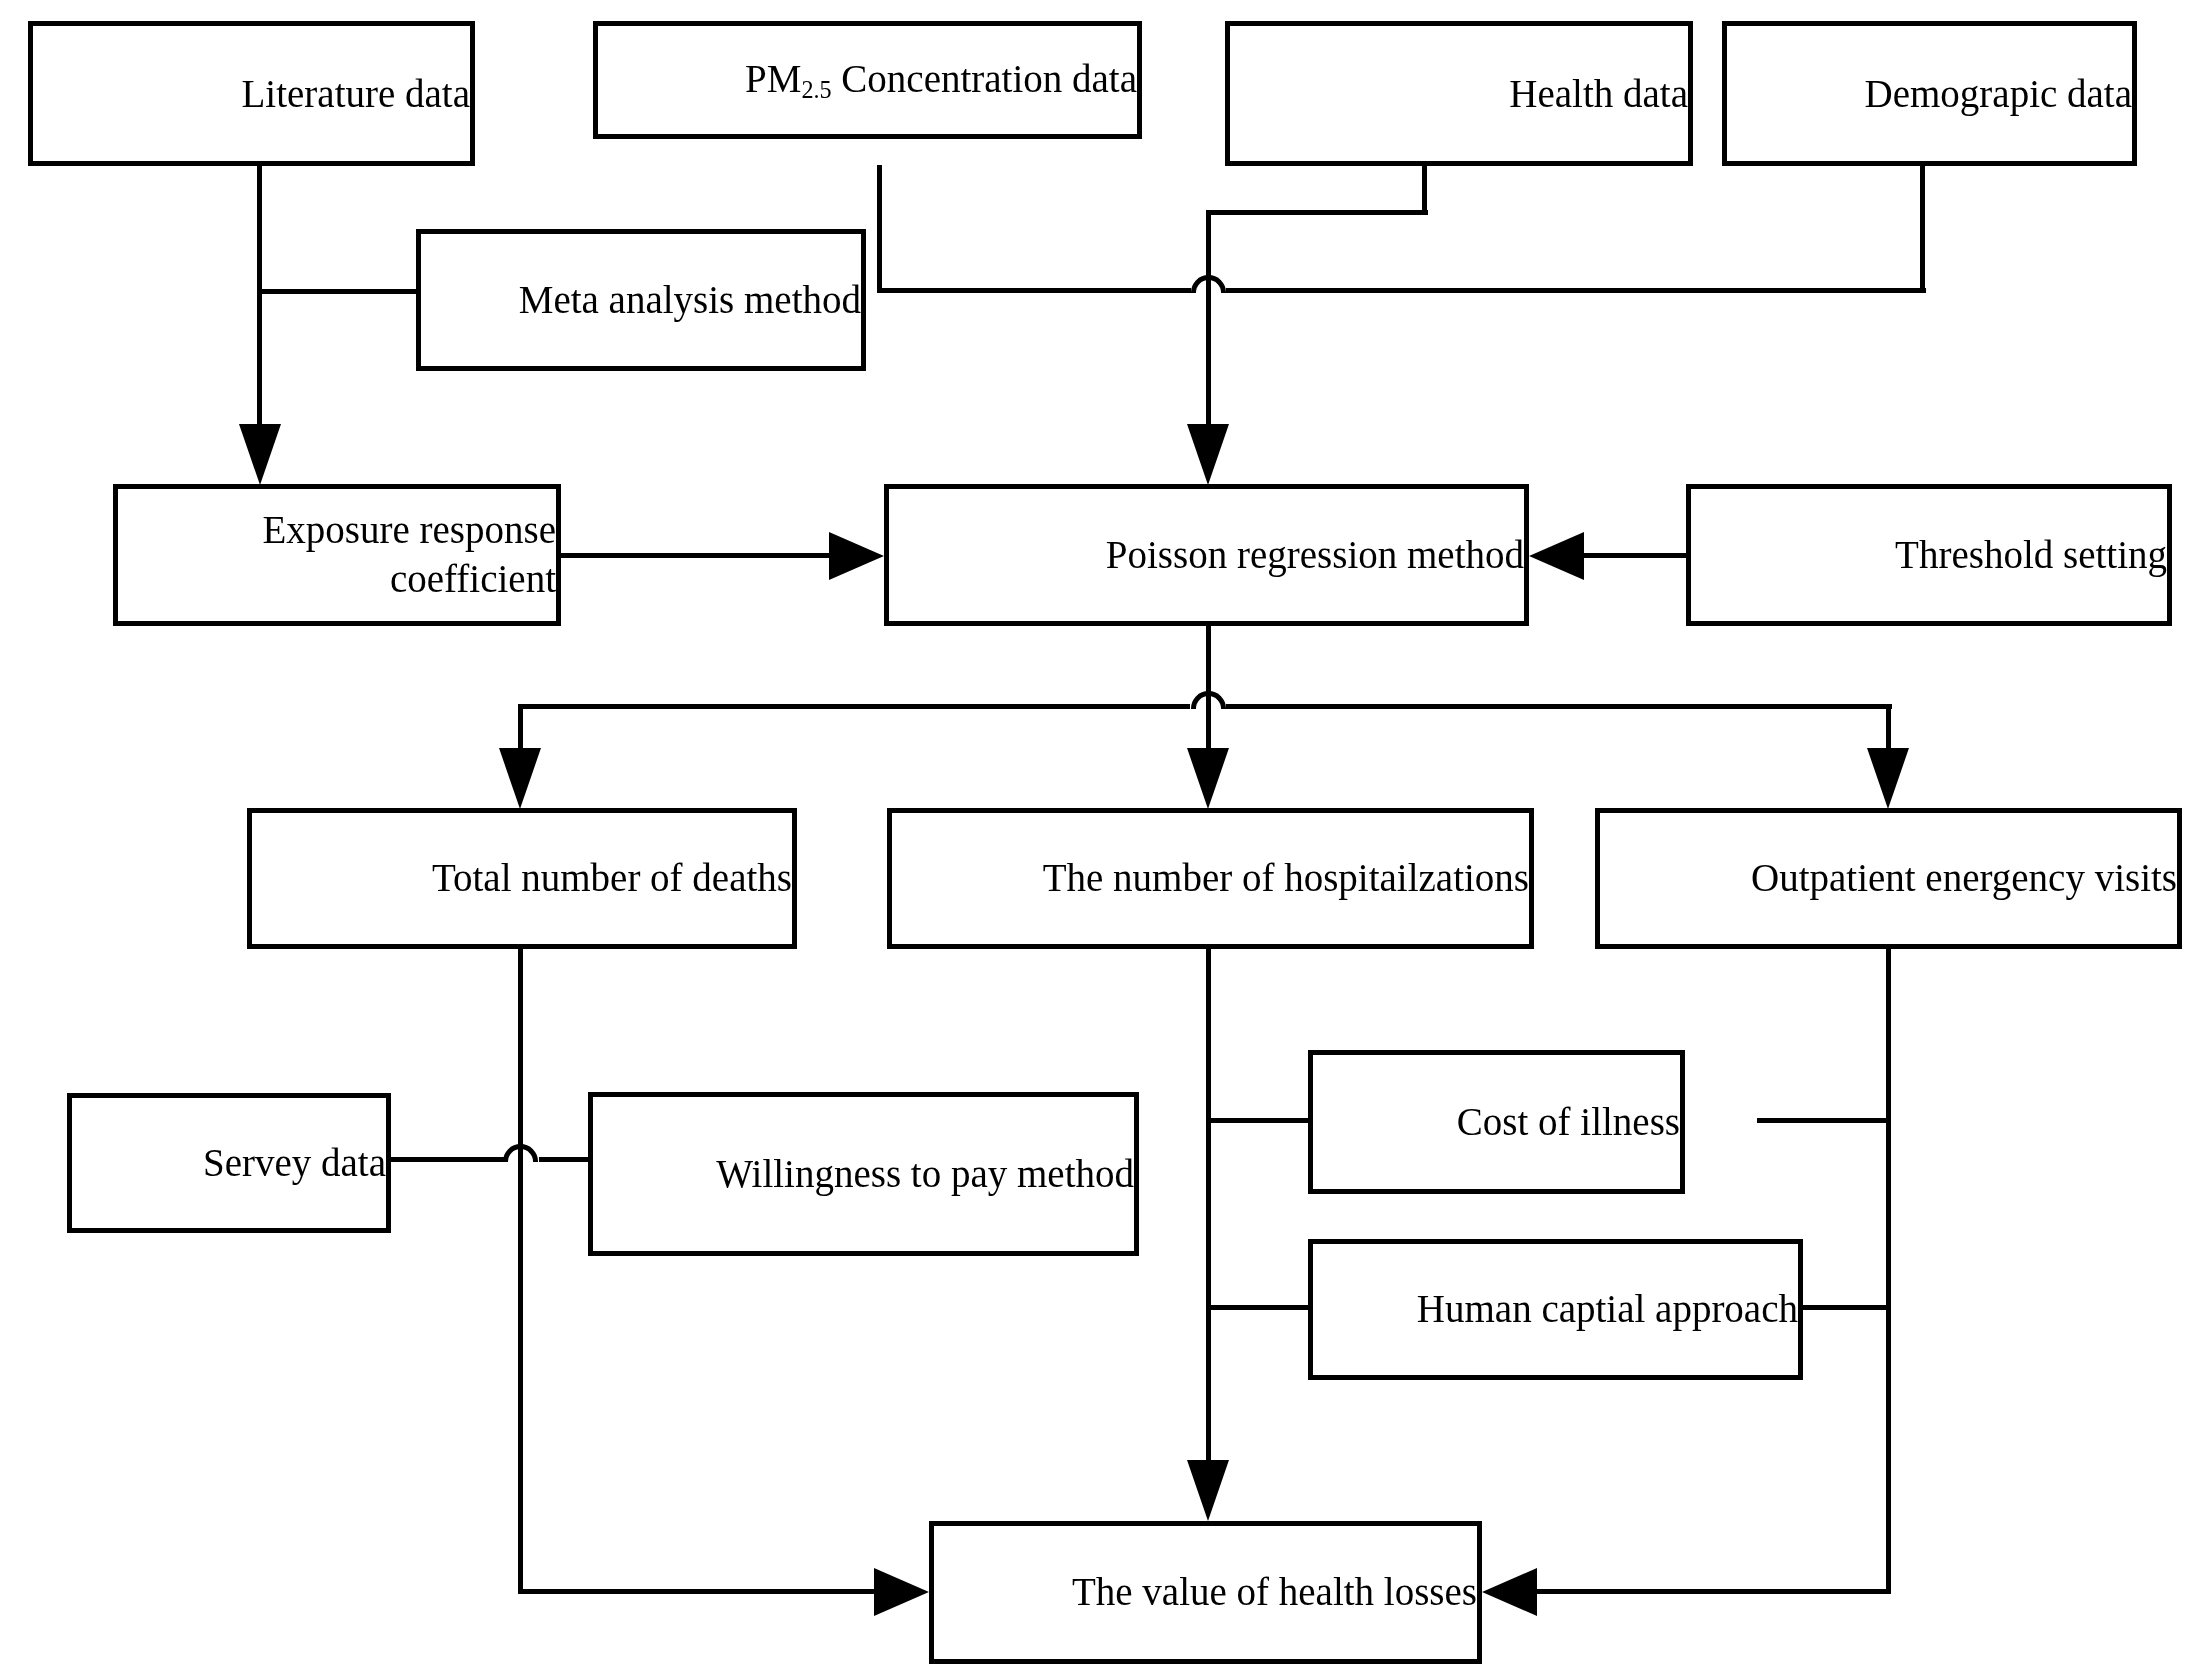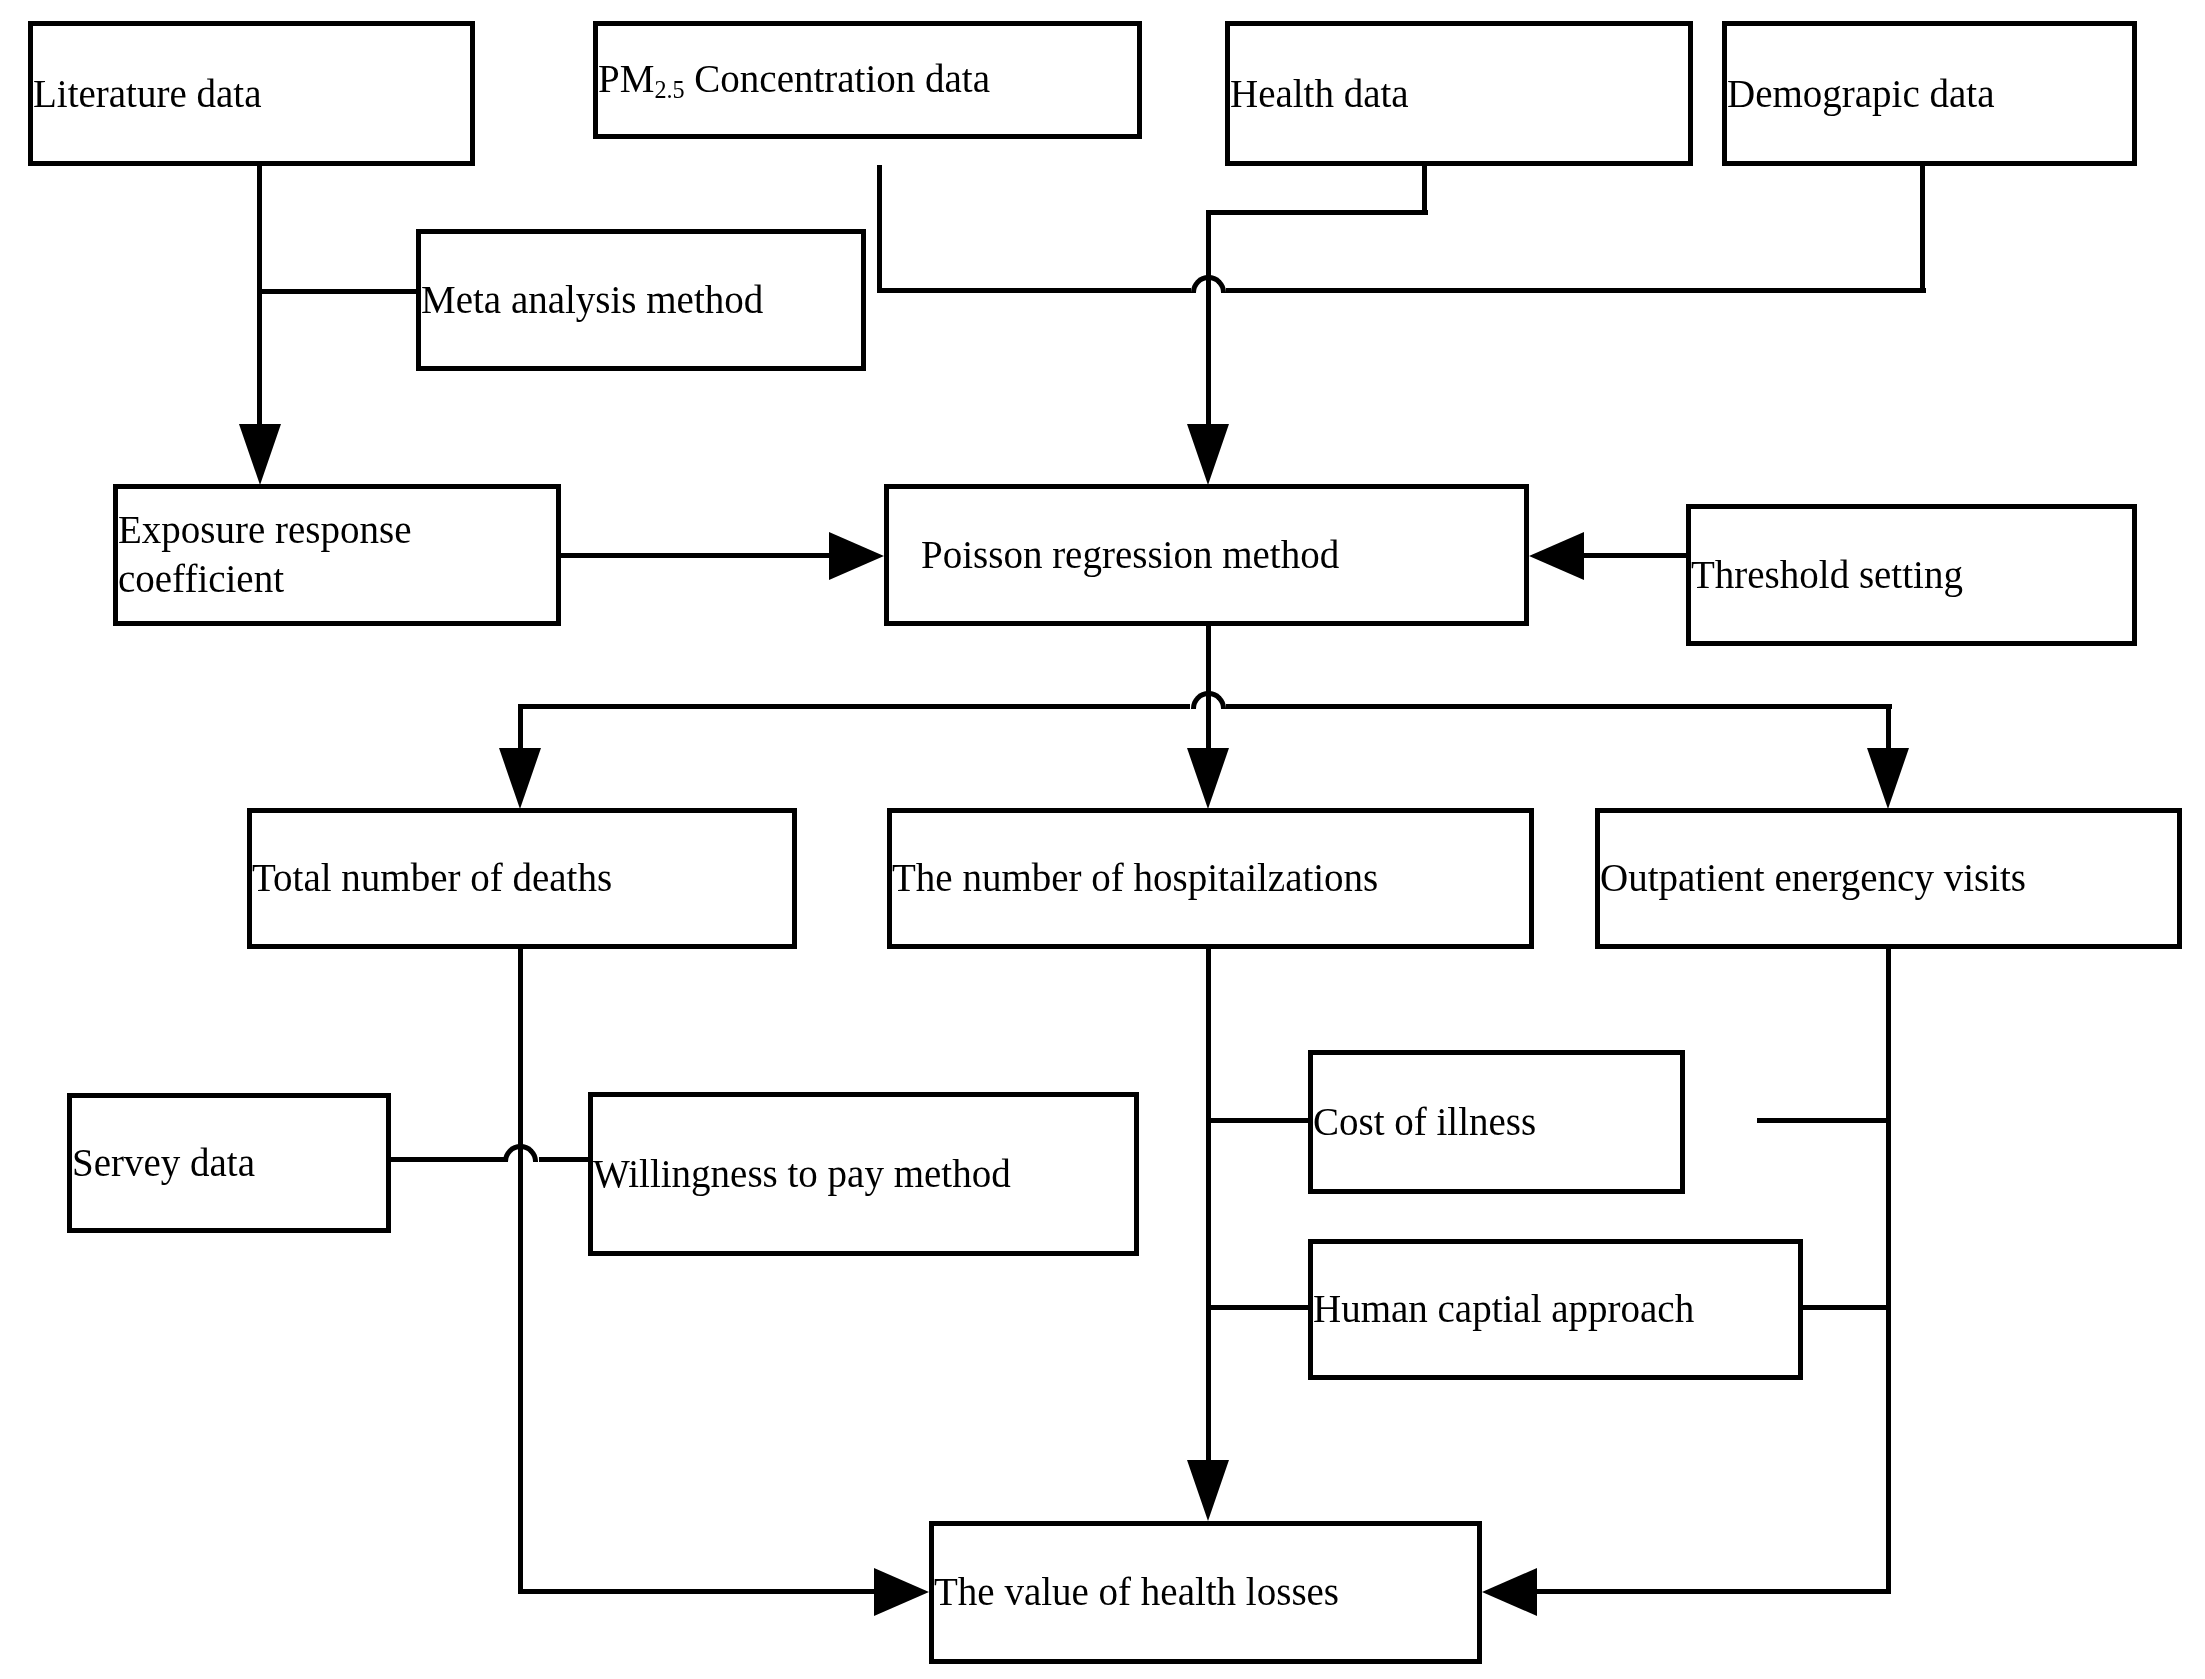--- a/index.html
+++ b/index.html
@@ -16,21 +16,21 @@
     color: #000000;
     overflow: hidden;
   }
   .box {
     position: absolute;
     box-sizing: border-box;
     border: 5.4px solid #000000;
     background: #ffffff;
     display: flex;
     flex-direction: column;
-    align-items: flex-start;
+    align-items: flex-end;
     justify-content: center;
     text-align: center;
     font-size: 39px;
     line-height: 1.25;
     z-index: 3;
   }
   .line {
     position: absolute;
     background: #000000;
     z-index: 1;
@@ -168,21 +168,21 @@
 
   <div class="box" style="left:113px; top:484px; width:448px; height:142px;">
     <span>Exposure response</span>
     <span>coefficient</span>
   </div>
 
   <div class="box" style="left:884px; top:484px; width:645px; height:142px;padding-left:32px;">
     <span>Poisson regression method</span>
   </div>
 
-  <div class="box" style="left:1686px; top:504px; width:451px; height:142px;">
+  <div class="box" style="left:1686px; top:484px; width:486px; height:142px;">
     <span>Threshold setting</span>
   </div>
 
   <div class="box" style="left:247px; top:808px; width:550px; height:141px;">
     <span>Total number of deaths</span>
   </div>
 
   <div class="box" style="left:887px; top:808px; width:647px; height:141px;">
     <span>The number of hospitailzations</span>
   </div>

